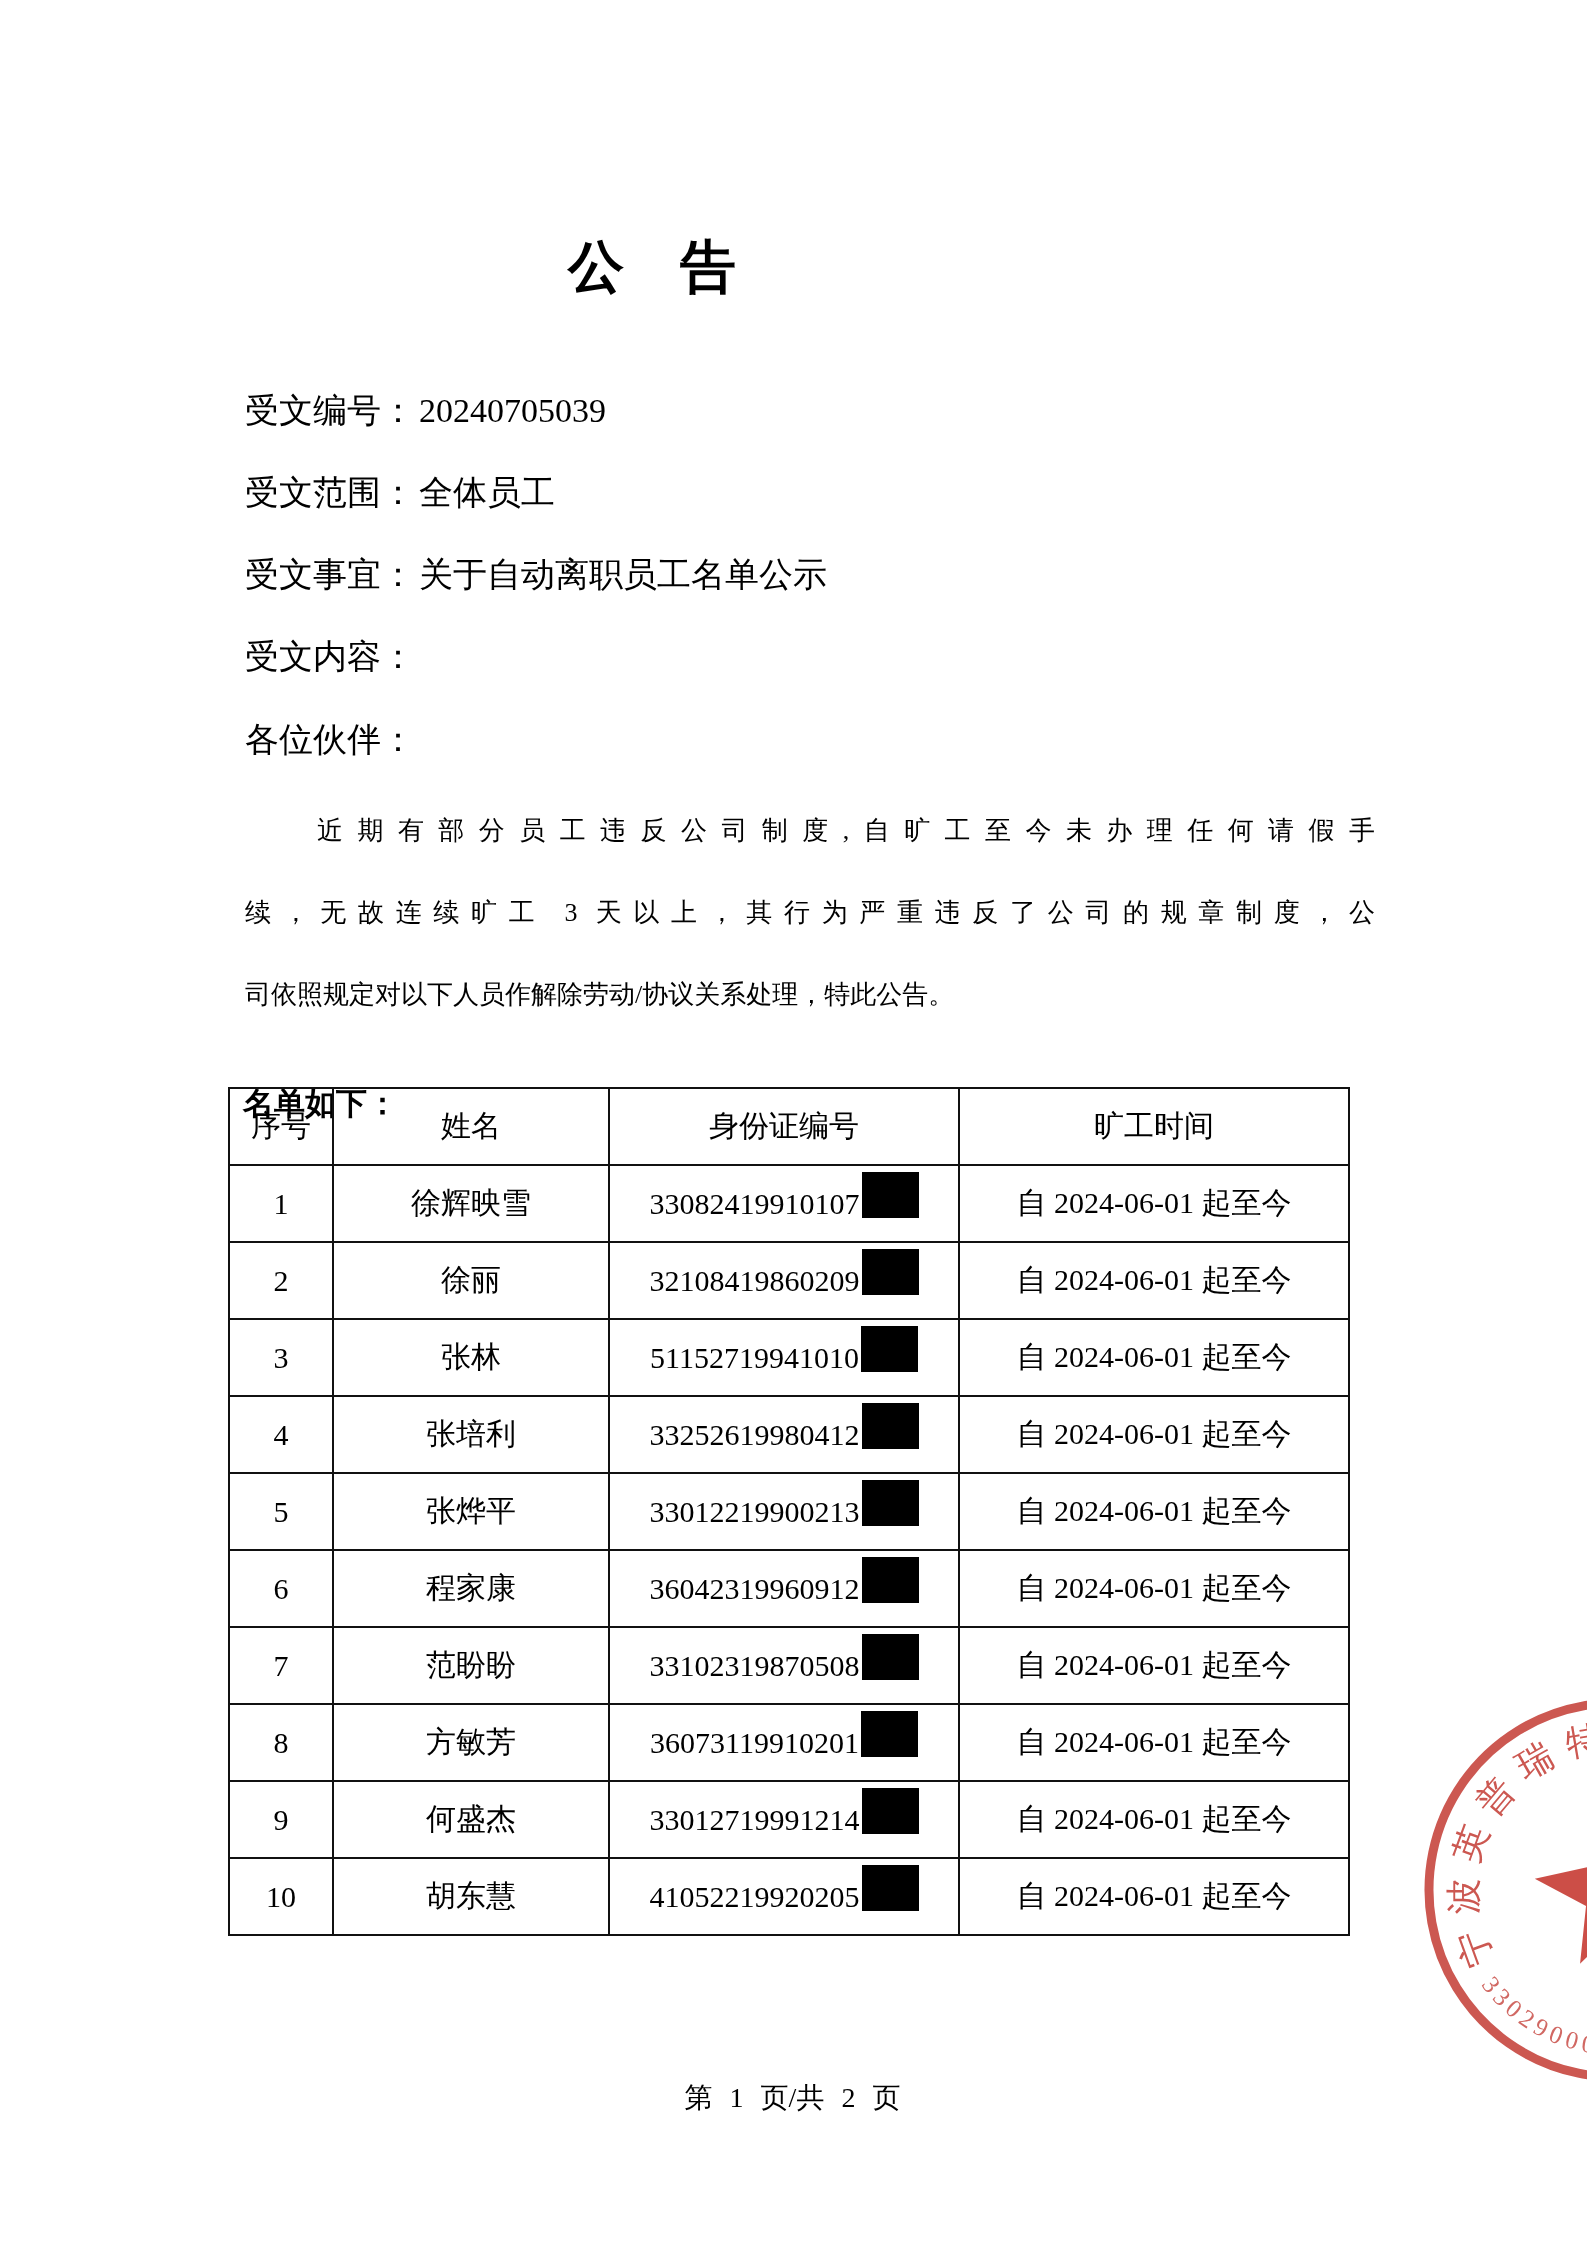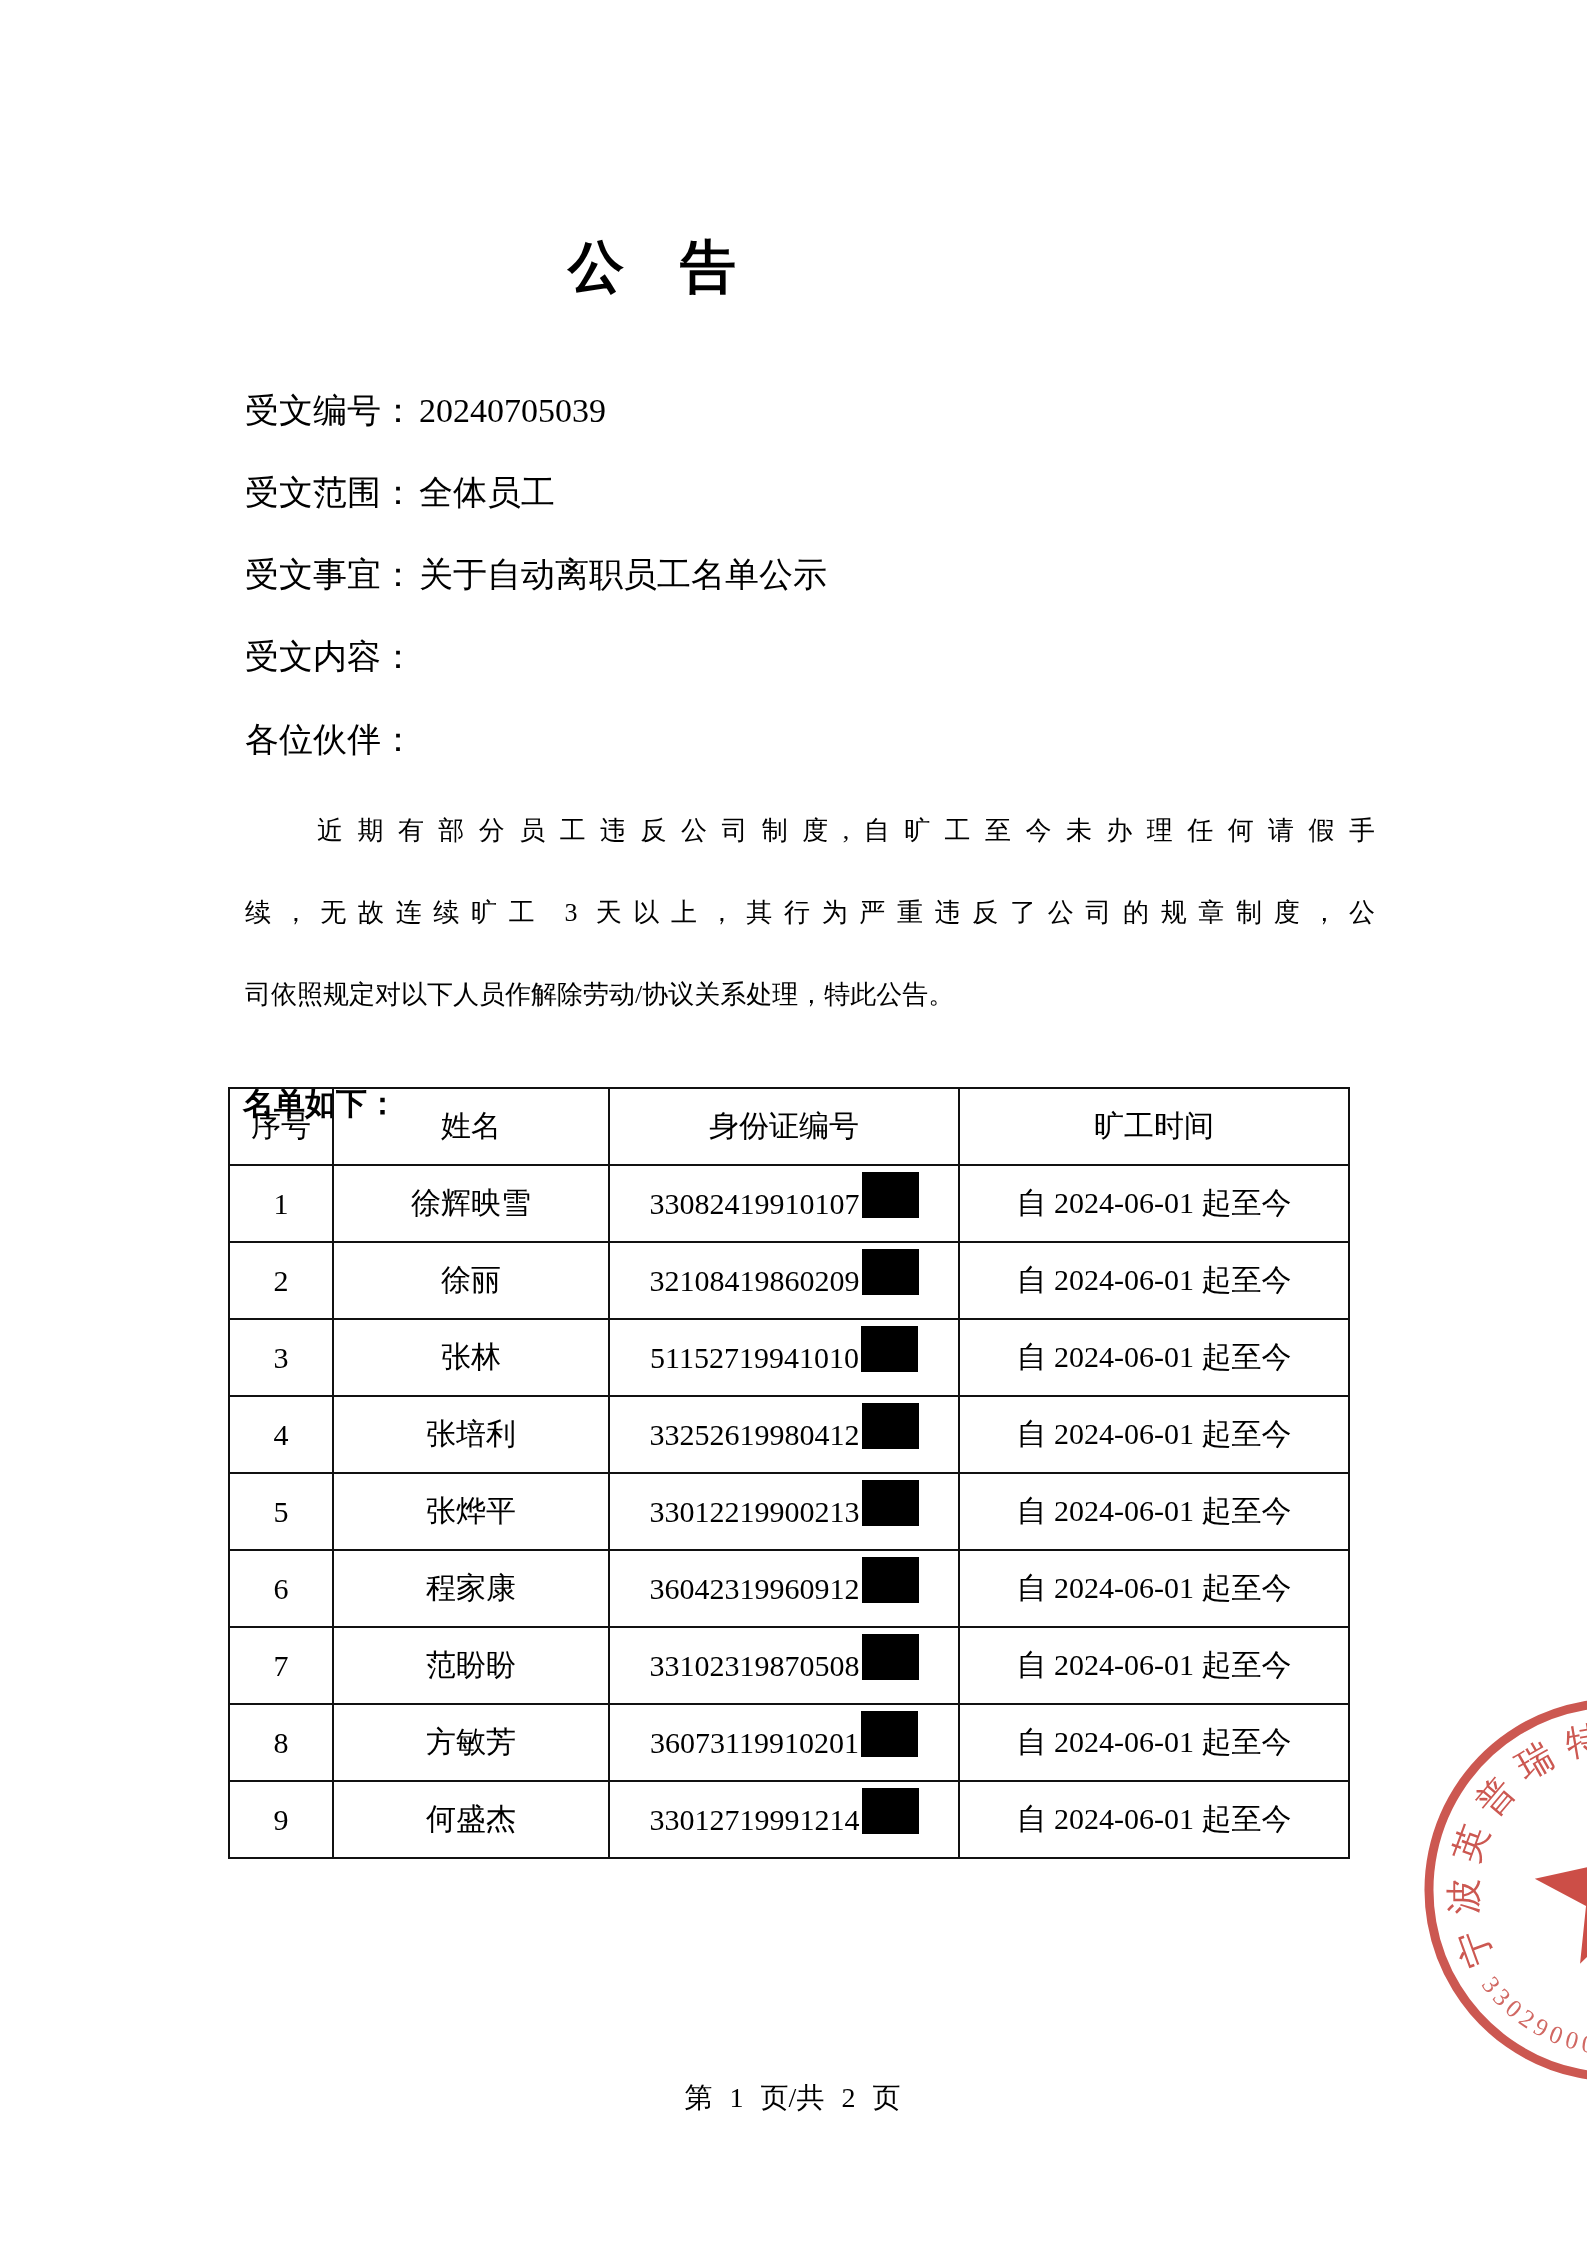--- a/index.html
+++ b/index.html
@@ -236,20 +236,37 @@
         <div class="cdiv idwrap">
           <span>33012719991214</span>
           <span class="redact"></span>
         </div>
       </td>
       <td>
             <div class="cdiv">自 2024-06-01 起至今</div>
           </td>
     </tr>
 
+    <tr>
+      <td>
+            <div class="cdiv">10</div>
+          </td>
+      <td>
+            <div class="cdiv">胡东慧</div>
+          </td>
+      <td>
+        <div class="cdiv idwrap">
+          <span>41052219920205</span>
+          <span class="redact"></span>
+        </div>
+      </td>
+      <td>
+            <div class="cdiv">自 2024-06-01 起至今</div>
+          </td>
+    </tr>
 
   </tbody>
   </table>
 
   <div class="abs footer">第 1 页/共 2 页</div>
 
   <svg class="abs stamp" width="207" height="455" viewBox="0 0 207 455">
     <g transform="rotate(-10 236 240)" opacity="0.88">
       <circle cx="236" cy="240" r="187" fill="none" stroke="#c5413a" stroke-width="9"></circle>
       <path transform="translate(236,240)" fill="#c5362e" d="M 0,-82 L 20,-27.5 L 78,-25.3 L 32.3,10.5 L 48.2,66.3 L 0,34 L -48.2,66.3 L -32.3,10.5 L -78,-25.3 L -20,-27.5 Z"></path>

